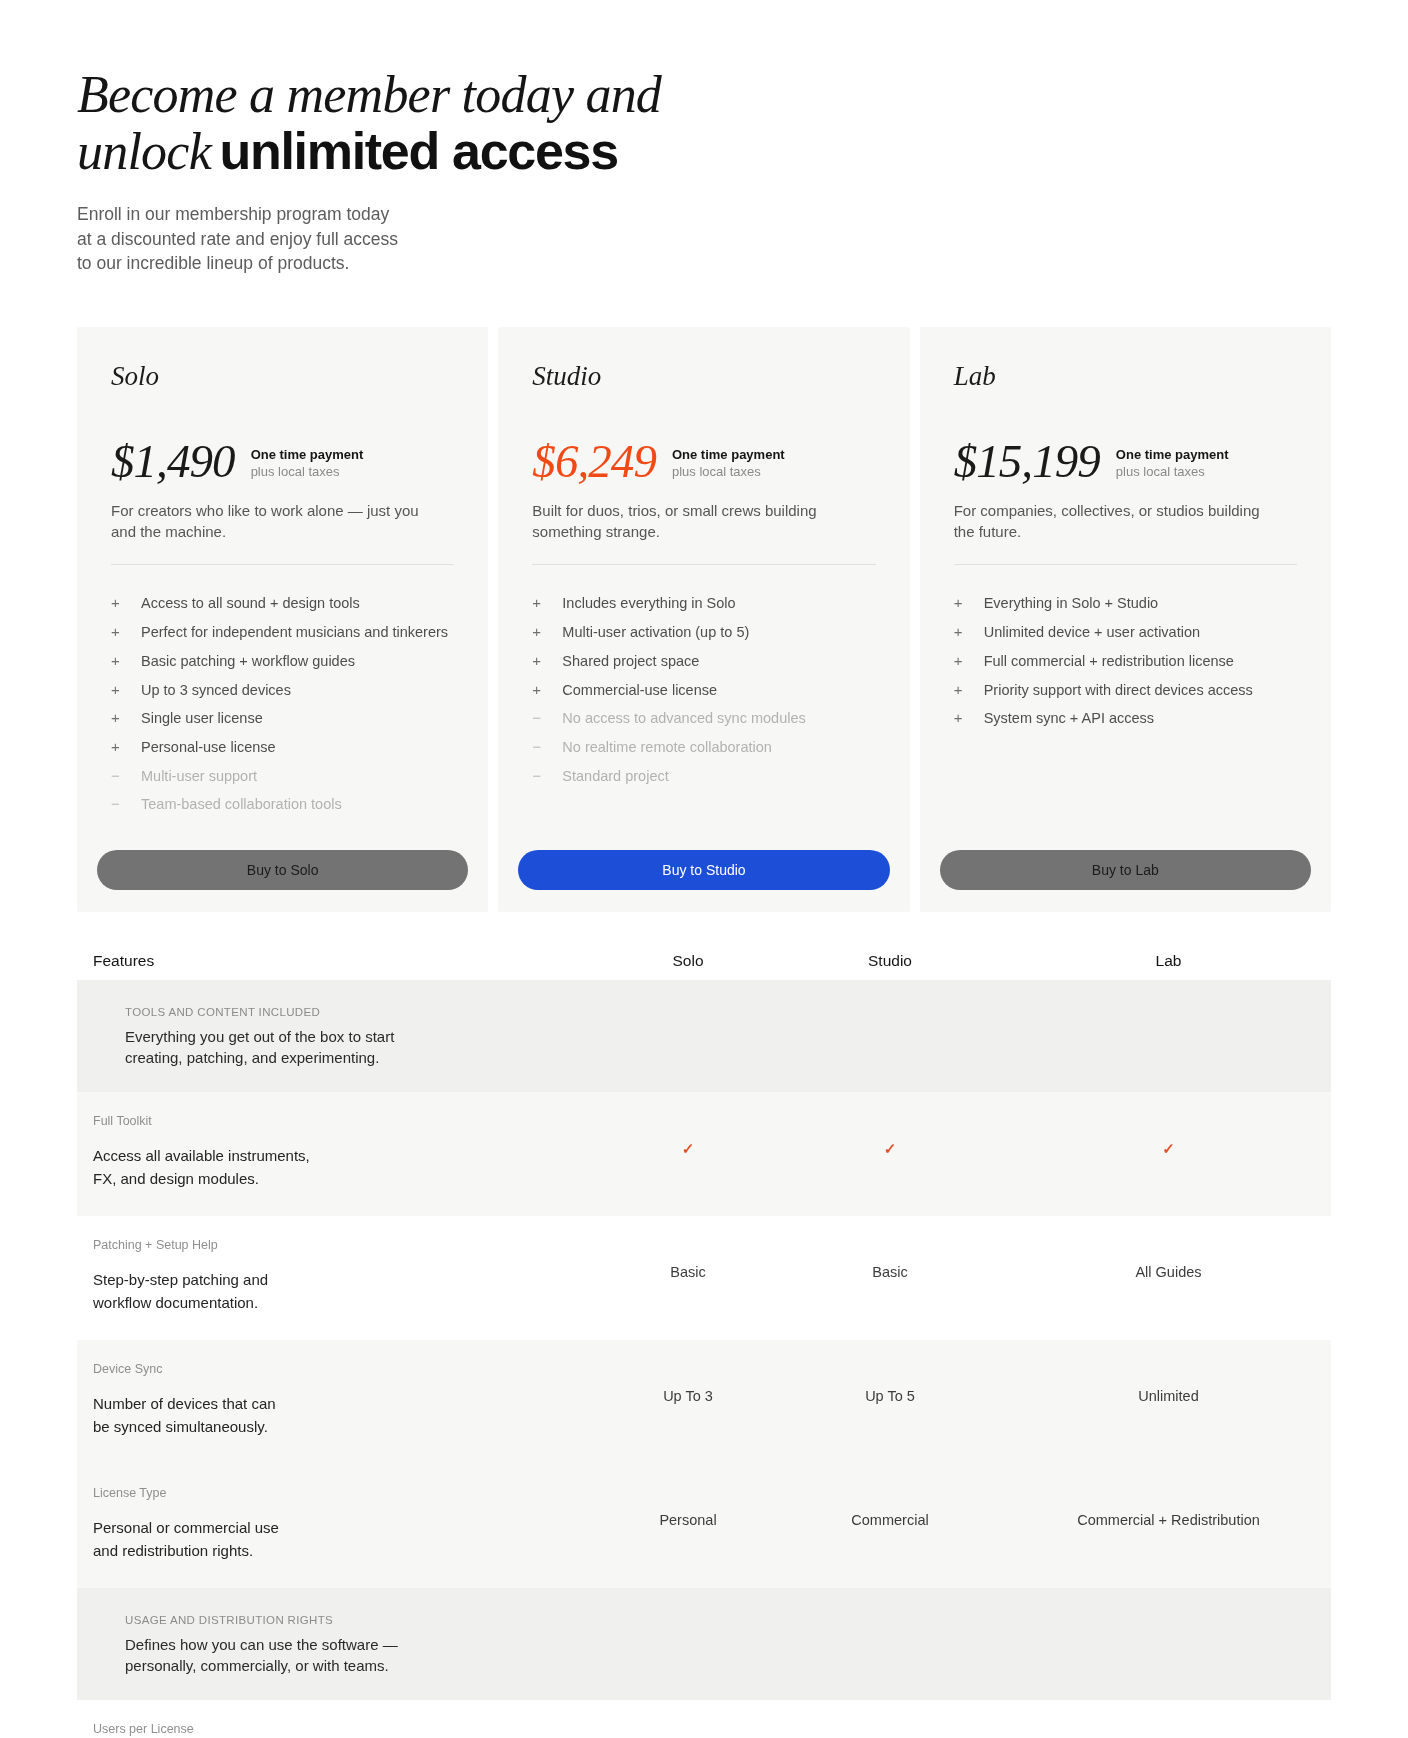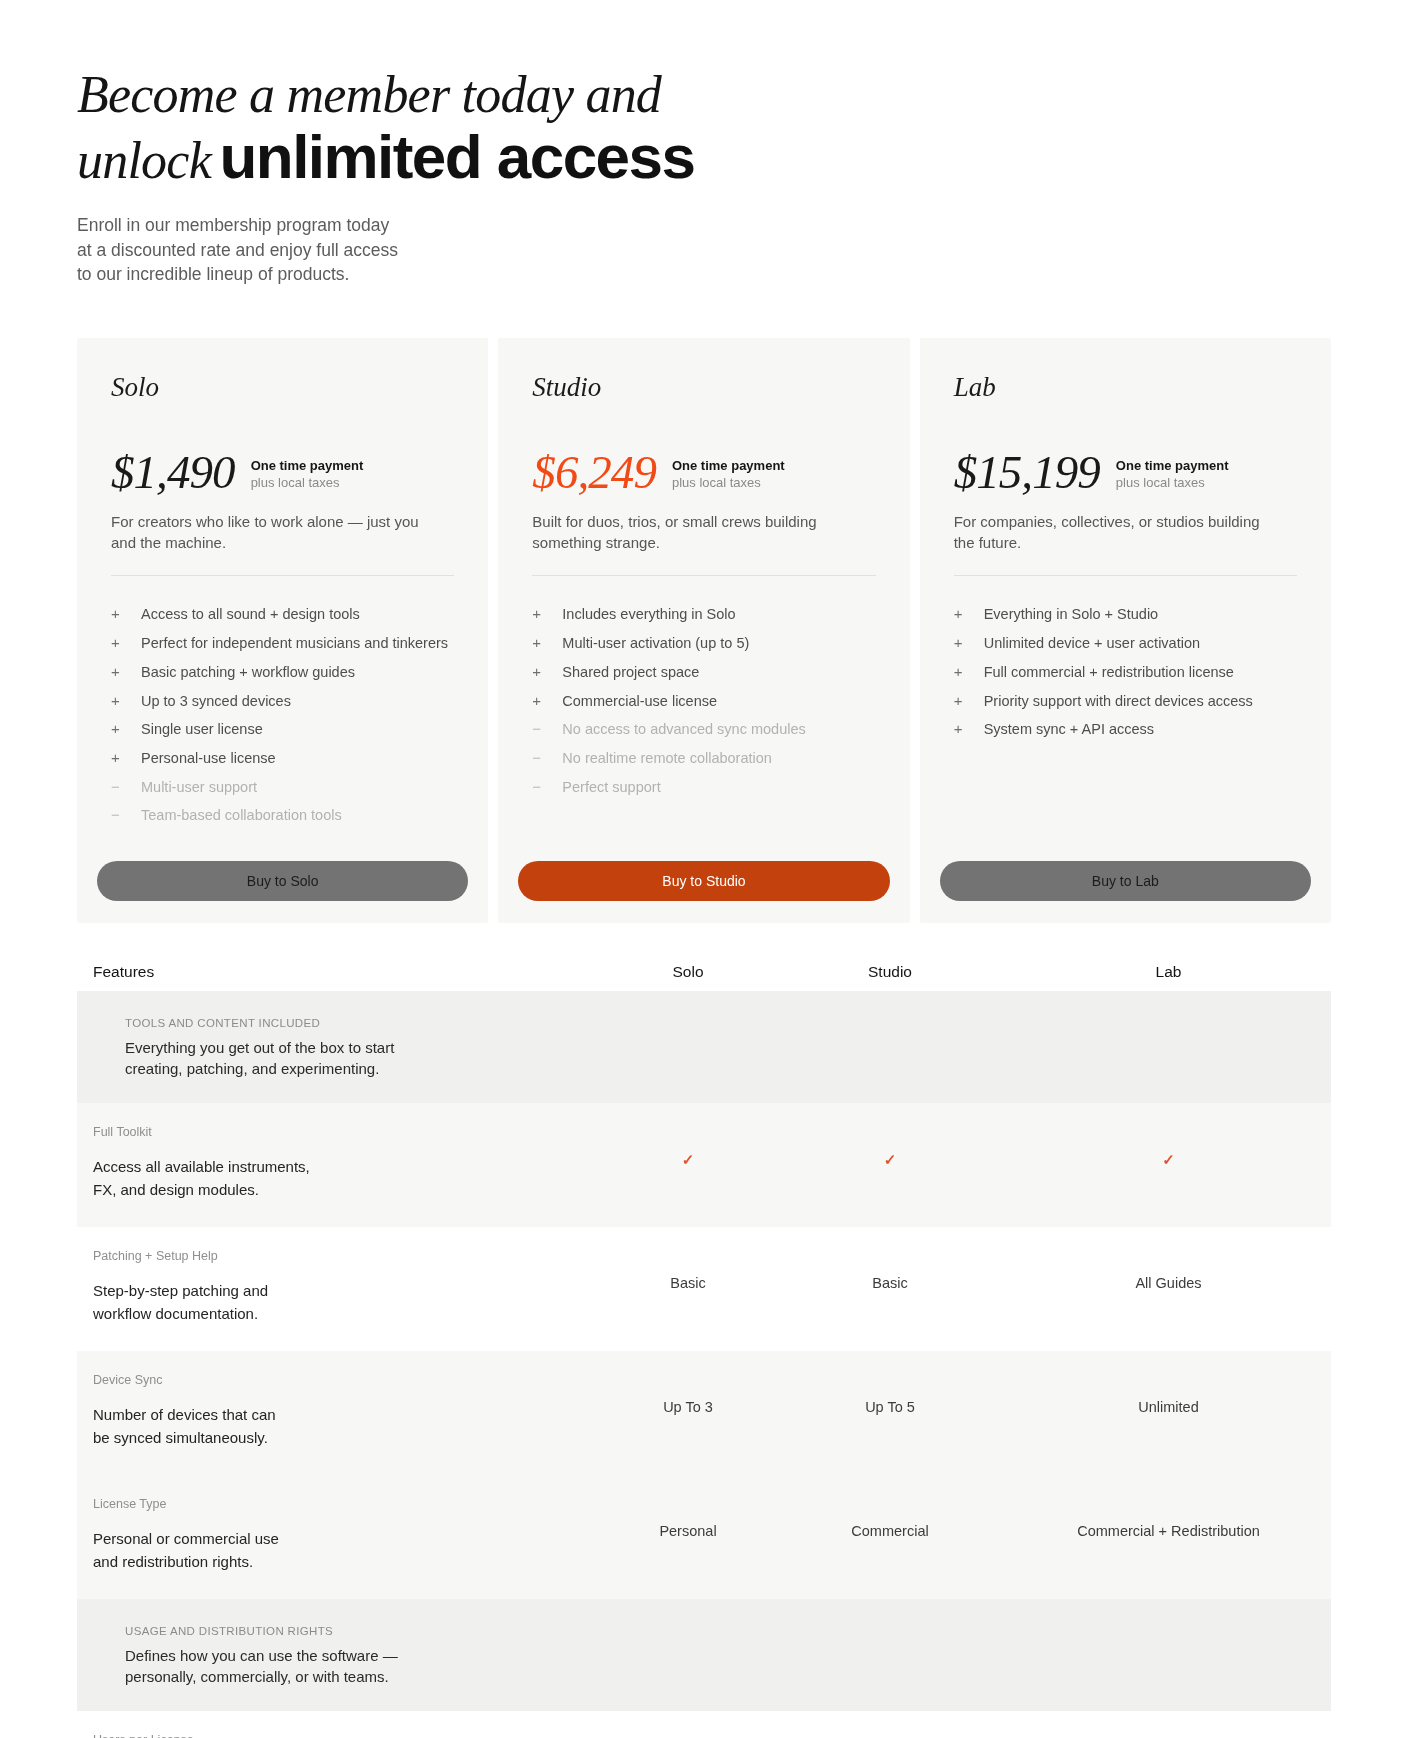--- a/index.html
+++ b/index.html
@@ -12,21 +12,21 @@
 
   
   header { padding-top:66px; }
   h1 { font-weight:400; line-height:1.1; letter-spacing:-0.01em; }
   .serif-it {
     font-family:"Liberation Serif", serif; font-style:italic; font-weight:400;
     font-size:52px; color:#151515; letter-spacing:-0.015em;
   }
   .sans-bold {
     font-family:"Liberation Sans", sans-serif; font-style:normal; font-weight:700;
-    font-size:62px; color:#111; letter-spacing:-0.025em;
+    font-size:52px; color:#111; letter-spacing:-0.025em;
   }
   .subtitle {
     margin-top:22px; width:368px; font-size:17.5px; line-height:1.38;
     color:#5c5c5c; white-space:pre-line;
   }
 
   
   .plans { display:flex; gap:10px; margin-top:52px; }
   .plan-card {
     flex:1 1 0; height:585px; background:#f7f7f5; position:relative;
@@ -52,21 +52,21 @@
   .feat-item .fi-icon { width:13px; font-size:15px; color:#6f6f6f; flex:0 0 13px; }
   .feat-item .fi-label { color:#4e4e4e; }
   .feat-item.excluded .fi-icon { color:#bcbcbc; }
   .feat-item.excluded .fi-label { color:#b2b2b2; }
   .plan-cta {
     position:absolute; left:20px; right:20px; bottom:22px; height:40px;
     border:none; border-radius:20px; background:#737373; color:#1c1c1c;
     font-family:"Liberation Sans", sans-serif; font-size:14px; font-weight:500;
     cursor:pointer; display:flex; align-items:center; justify-content:center;
   }
-  .plan-card.highlight .plan-cta { background:#c2410c; color:#ffffff; }
+  .plan-card.highlight .plan-cta { background:#1d4ed8; color:#ffffff; }
 
   
   .compare { margin-top:26px; }
   .row-grid {
     display:grid; grid-template-columns:470px 250px 154px 1fr;
     padding:0 16px; align-items:start;
   }
   .cmp-head { padding-top:14px; padding-bottom:10px; }
   .cmp-head .hd { font-size:15.5px; color:#141414; }
   .val-cell { text-align:center; font-size:14.5px; color:#3c3c3c; }
@@ -194,21 +194,21 @@
     <span class="fi-label">No access to advanced sync modules</span>
   </li>
 
   <li class="feat-item excluded">
     <span class="fi-icon">−</span>
     <span class="fi-label">No realtime remote collaboration</span>
   </li>
 
   <li class="feat-item excluded">
     <span class="fi-icon">−</span>
-    <span class="fi-label">Perfect support</span>
+    <span class="fi-label">Standard project</span>
   </li>
 </ul>
     <button class="plan-cta">Buy to Studio</button>
   </div>
 
   <div class="plan-card">
     <div class="plan-title">Lab</div>
     <div class="price-row">
       <div class="price">$15,199</div>
       <div class="price-side">

